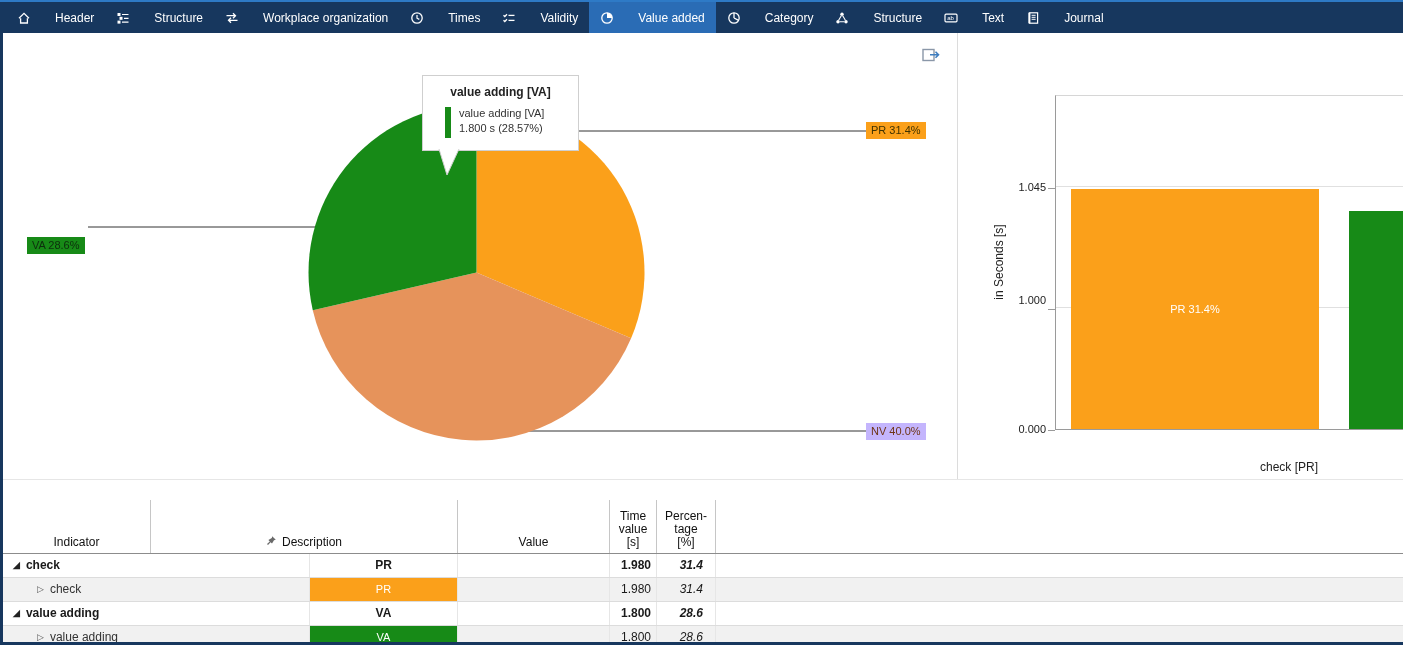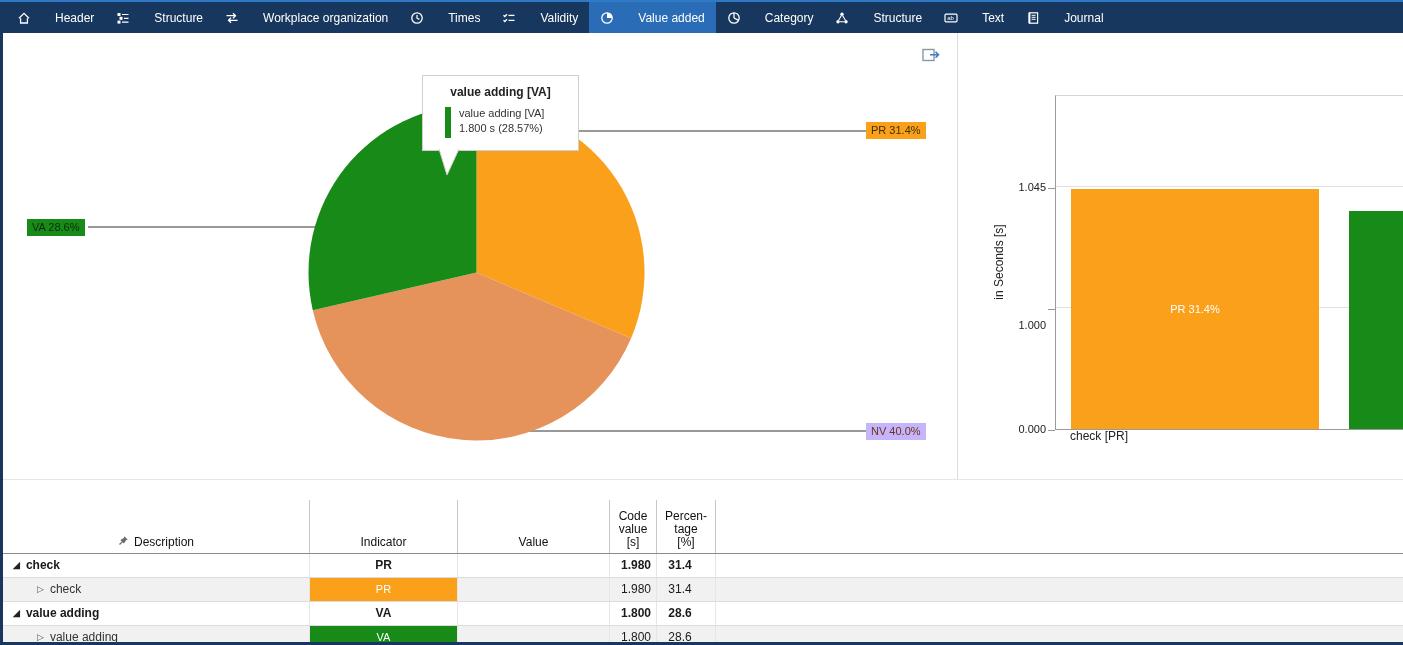--- a/index.html
+++ b/index.html
@@ -18,42 +18,42 @@
 
   
   .edge-left { position:absolute; left:0; top:33px; width:3px; height:612px; background:#17375E; }
   .edge-bottom { position:absolute; left:0; top:642px; width:1403px; height:3px; background:#17375E; }
 
   
   .pie-panel { position:absolute; left:3px; top:33px; width:954px; height:446px; background:#fff; }
   #pie-svg { position:absolute; left:0; top:0; }
   .callout { position:absolute; height:17px; line-height:17px; padding:0 5px; font-size:11px; white-space:nowrap; }
   .callout-pr { left:863px; top:89px; }
-  .callout-va { left:24px;  top:186px; }
+  .callout-va { left:24px;  top:204px; }
   .callout-nv { left:863px; top:390px; }
 
   .tooltip { position:absolute; left:419px; top:42px; width:157px; background:#fff;
     border:1px solid #cfcfcf; z-index:5; }
   .tt-title { font-weight:bold; font-size:12px; text-align:center; padding:9px 4px 7px; color:#222; }
   .tt-row { display:flex; gap:8px; padding:0 6px 12px 22px; font-size:11px; line-height:15px; color:#333; }
   .tt-swatch { width:6px; height:31px; flex:none; margin-top:1px; }
   .tt-tail { position:absolute; left:14px; top:100%; margin-top:-1px; }
 
   .export-btn { position:absolute; left:918px; top:12px; width:20px; height:20px; cursor:pointer; }
 
   
   .bar-panel { position:absolute; left:958px; top:33px; width:445px; height:446px; background:#fff; }
   .plot { position:absolute; left:97px; top:62px; width:348px; height:335px;
     border-top:1px solid #d6d6d6; border-left:1px solid #9a9a9a; border-bottom:1px solid #9a9a9a; }
   .grid { position:absolute; left:0; width:100%; height:1px; background:#e0e0e0; }
   .bar { position:absolute; bottom:0; display:flex; align-items:center; justify-content:center; }
   .bar-label { color:#fff; font-size:11px; white-space:nowrap; }
   .tick-mark { position:absolute; left:90px; width:7px; height:1px; background:#9a9a9a; }
   .tick-label { position:absolute; left:36px; width:52px; text-align:right; font-size:11px; color:#222; height:13px; line-height:13px; }
-  .x-label { position:absolute; left:112px; width:248px; top:396px; text-align:left; font-size:12px; color:#222; }
+  .x-label { position:absolute; left:112px; width:248px; top:427px; text-align:right; font-size:12px; color:#222; }
   .y-title { position:absolute; left:-38px; top:221px; width:160px; height:16px; text-align:center;
     font-size:12px; color:#222; transform:rotate(-90deg); }
 
   .divider-v { position:absolute; left:957px; top:33px; width:1px; height:446px; background:#dcdcdc; }
   .divider-h { position:absolute; left:3px; top:479px; width:1400px; height:1px; background:#e6e6e6; }
 
   
   .table-area { position:absolute; left:3px; top:480px; width:1400px; height:162px; font-size:12px; background:#fff; }
   .thead { display:flex; margin-top:20px; height:54px; border-bottom:1px solid #8c8c8c; }
   .th { display:flex; align-items:flex-end; justify-content:center; padding-bottom:4px;
@@ -65,21 +65,21 @@
   .th-pct  { width:59px; }
   .th-fill { flex:1; border-right:none; }
   .trow { display:flex; height:24px; border-bottom:1px solid #dcdcdc; background:#fff; }
   .trow.child { background:#f1f1f1; }
   .td { border-right:1px solid #e6e6e6; line-height:23px; overflow:hidden; }
   .td-desc { width:307px; display:flex; align-items:center; gap:6px; padding-left:10px; }
   .trow.child .td-desc { padding-left:34px; color:#333; }
   .td-ind  { width:148px; text-align:center; }
   .td-code { width:152px; }
   .td-time { width:47px; text-align:right; padding-right:5px; }
-  .td-pct  { width:59px; text-align:center; padding-right:12px; }
+  .td-pct  { width:59px; text-align:right; padding-right:12px;font-style:italic; }
   .td-fill { flex:1; border-right:none; }
   .trow.parent { font-weight:bold; }
   .exp { font-size:9px; color:#222; }
   .sub-exp { font-size:9px; color:#555; }
   .td-ind.badge { color:#fff; font-size:11px; }
 </style>
 </head>
 <body>
 
 <div class="topbar">
@@ -230,21 +230,21 @@
       </svg>
   </span>
 </div>
 
 <div class="divider-v"></div>
 
 <div class="bar-panel">
   <div class="y-title">in Seconds [s]</div>
 
   <div class="tick-label" style="top:148px;">1.045</div>
-  <div class="tick-label" style="top:286px;">1.000</div>
+  <div class="tick-label" style="top:261px;">1.000</div>
   <div class="tick-label" style="top:390px;">0.000</div>
   <div class="tick-mark" style="top:155px;"></div>
   <div class="tick-mark" style="top:276px;"></div>
   <div class="tick-mark" style="top:397px;"></div>
 
   <div class="plot" id="bar-plot">
     <div class="grid" style="bottom:121px;"></div>
     <div class="grid" style="bottom:242px;"></div>
     <div id="bars">
         <div class="bar" style="left: 15px; width: 248px; height: 239.58px; background: rgb(251, 160, 26);">
@@ -254,29 +254,29 @@
       </div>
   </div>
 
   <div class="x-label">check [PR]</div>
 </div>
 
 <div class="divider-h"></div>
 
 <div class="table-area">
   <div class="thead">
+    <div class="th th-ind">Indicator</div>
     <div class="th th-desc">
       <span><svg width="11" height="11" viewBox="0 0 11 11">
             <path d="M6.2 1.2 9.8 4.8 8 5.2 6 8.6 4.6 7.2 2 10 1 9 3.8 6.4 2.4 5 5.8 3z" fill="#6a6a6a"></path>
           </svg></span>
       <span>Description</span>
     </div>
-    <div class="th th-ind">Indicator</div>
     <div class="th th-code">Value</div>
-    <div class="th th-time">Code
+    <div class="th th-time">Time
 value
 [s]</div>
     <div class="th th-pct">Percen-
 tage
 [%]</div>
     <div class="th th-fill"></div>
   </div>
 
   <div class="trow parent">
     <div class="td td-desc">

